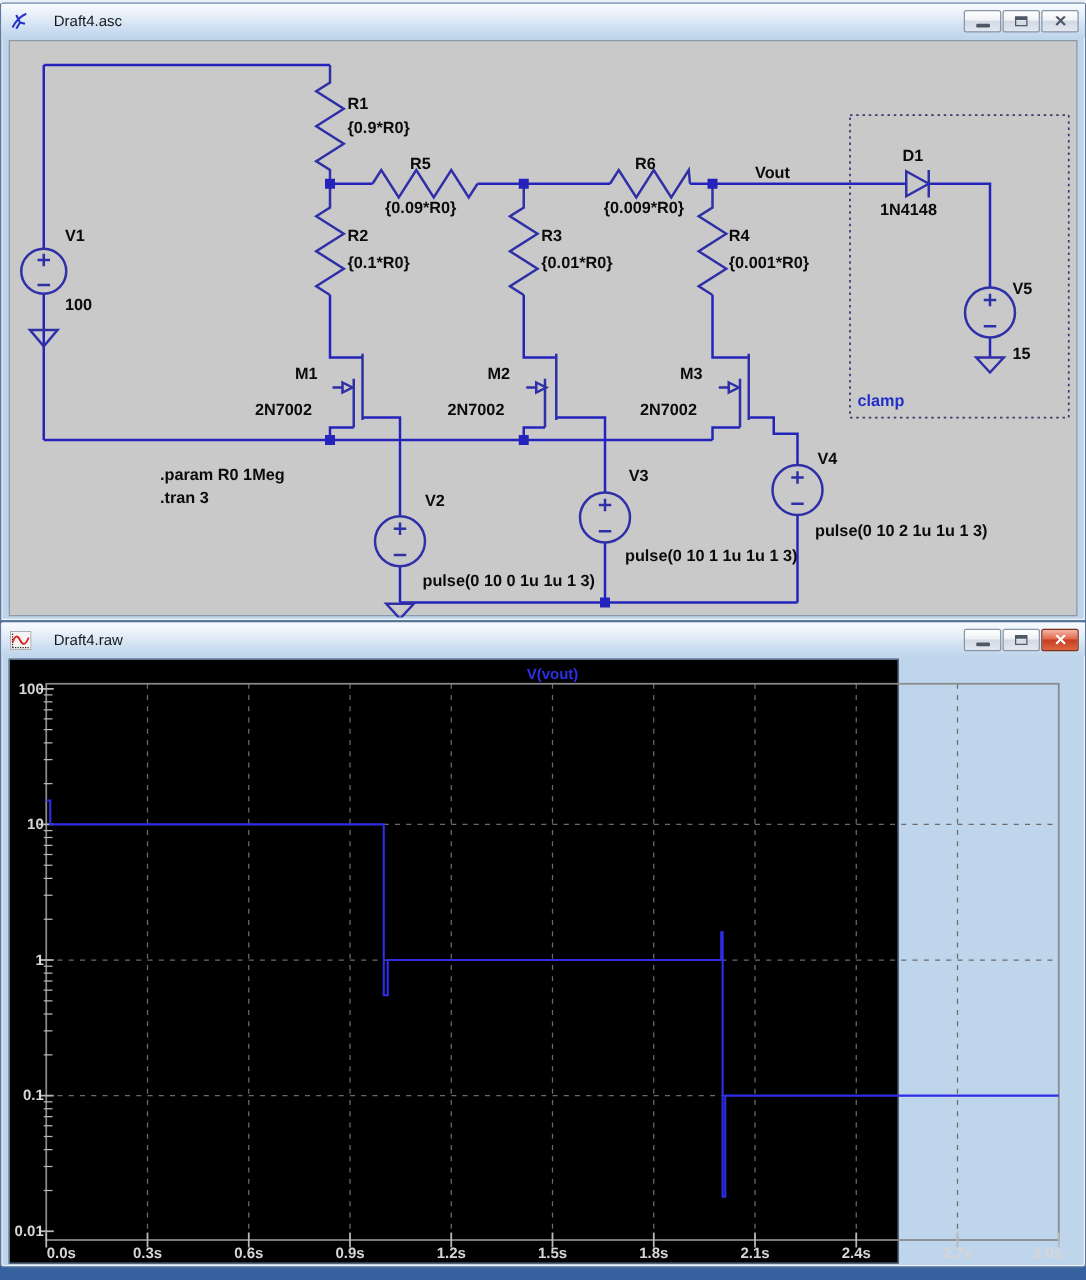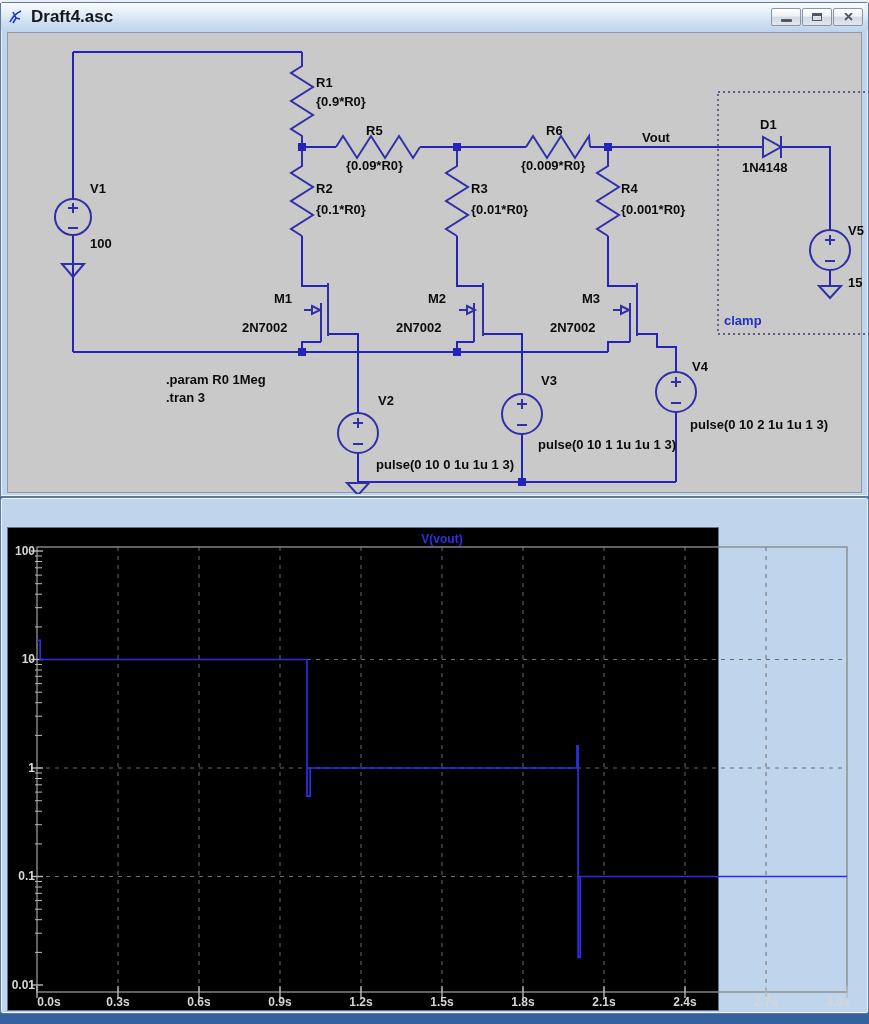--- a/index.html
+++ b/index.html
@@ -6,33 +6,33 @@
   body{width:869px;height:1024px;overflow:hidden;position:relative;
        background:#35619f;font-family:"Liberation Sans",sans-serif;}
   .top-strip{position:absolute;left:0;top:0;width:869px;height:3px;background:#e9eff7;}
   .win{position:absolute;left:0;width:869px;background:#bfd5ec;
        border:1px solid #62799c;border-radius:3px 3px 0 0;
        box-shadow:inset 0 0 0 1px #eaf2fa;box-sizing:border-box;}
   .win-asc{top:2px;height:495px;}
   .win-raw{top:497px;height:517px;border-radius:3px;}
   .titlebar{height:26px;display:flex;align-items:center;padding:1px 5px 0 7px;
     background:linear-gradient(#f8fbfe,#e3edf8 40%,#cfe0f2 70%,#c0d5eb);}
-  .titlebar .title{font-size:17px;color:#15181c;margin-left:6px;flex:1;
-    white-space:nowrap;overflow:hidden;font-weight:bold;}
+  .titlebar .title{font-size:12px;color:#15181c;margin-left:18px;flex:1;
+    white-space:nowrap;overflow:hidden;}
   .controls{display:flex;gap:1px;}
   .btn{width:30px;height:18px;border:1px solid #8a96a8;border-radius:2px;
     background:linear-gradient(#ffffff,#eef1f6 45%,#d3dae4 50%,#e2e7ef);
     display:flex;align-items:center;justify-content:center;box-sizing:border-box;}
   .btn-close-active{background:linear-gradient(#f4b6a6,#e2664a 45%,#c63c20 50%,#dd6743);
     border-color:#7e2f1c;}
   .gl-min{width:11px;height:3px;background:#4f5866;margin-top:7px;border-radius:1px;}
   .gl-max{width:10px;height:8px;border:1px solid #4f5866;border-top-width:3px;box-sizing:border-box;background:transparent;}
   .client{position:absolute;box-sizing:border-box;}
   .client-asc{left:6px;top:29px;width:855px;height:461px;background:#c9c9c9;
-    border:1px solid #8d99a8;padding-left:38px;}
+    border:1px solid #8d99a8;}
   .client-raw{left:6px;top:29px;width:712px;height:484px;background:#000;
     border:1px solid #5f7494;}
   svg{display:block;}
   text{font-family:"Liberation Sans",sans-serif;}
   .sch-label{font-size:13px;font-weight:bold;fill:#0b0b0b;}
   .sch-label-blue{font-size:13px;font-weight:bold;fill:#2030c8;}
   .wire{stroke:#2424bd;stroke-width:2;fill:none;}
   .comp{stroke:#2f2fa8;stroke-width:2;fill:none;}
   .dot{fill:#2424bd;}
   .plot-text{font-size:12px;font-weight:bold;fill:#d6d6d6;}
@@ -189,20 +189,43 @@
       <text class="sch-label" x="652" y="369">V4</text>
       <text class="sch-label" x="650" y="427">pulse(0 10 2 1u 1u 1 3)</text>
       <text class="sch-label" x="126" y="382">.param R0 1Meg</text>
       <text class="sch-label" x="126" y="400">.tran 3</text>
       <text class="sch-label-blue" x="684" y="323">clamp</text>
     </svg>
   </div>
 </div>
 
 <div class="win win-raw">
+  <div class="titlebar">
+    <span>
+      <svg width="17" height="15" viewBox="0 0 17 15">
+        <rect x="0" y="0" width="17" height="15" fill="#f4f4f4" stroke="#8a8a8a"></rect>
+        <path d="M2,2 V13 M2,13 H15" stroke="#222" stroke-width="1" stroke-dasharray="1 1" fill="none"></path>
+        <path d="M2,9 C4,3 6,3 8,7 S12,12 15,5" stroke="#d22" stroke-width="1.5" fill="none"></path>
+      </svg>
+    </span>
+    <span class="title">Draft4.raw</span>
+    <span class="controls">
+      <span class="btn">
+          <span class="gl-min"></span>
+        </span>
+      <span class="btn">
+          <span class="gl-max"></span>
+        </span>
+      <span class="btn btn-close-active">
+        <svg width="9" height="8" viewBox="0 0 9 8">
+            <path d="M1,0 L8,7 M8,0 L1,7" stroke="#fff" stroke-width="1.8"></path>
+          </svg>
+      </span>
+    </span>
+  </div>
 
   <div class="client client-raw">
     <svg width="857" height="484" viewBox="6 526 857 484" preserveAspectRatio="none">
 
       <g class="grid">
         <path d="M116,545 V990 M197,545 V990 M278,545 V990 M359,545 V990 M440,545 V990
                  M521,545 V990 M602,545 V990 M683,545 V990 M764,545 V990"></path>
         <path d="M35,657.5 H845 M35,766 H845 M35,874.5 H845"></path>
       </g>
 

